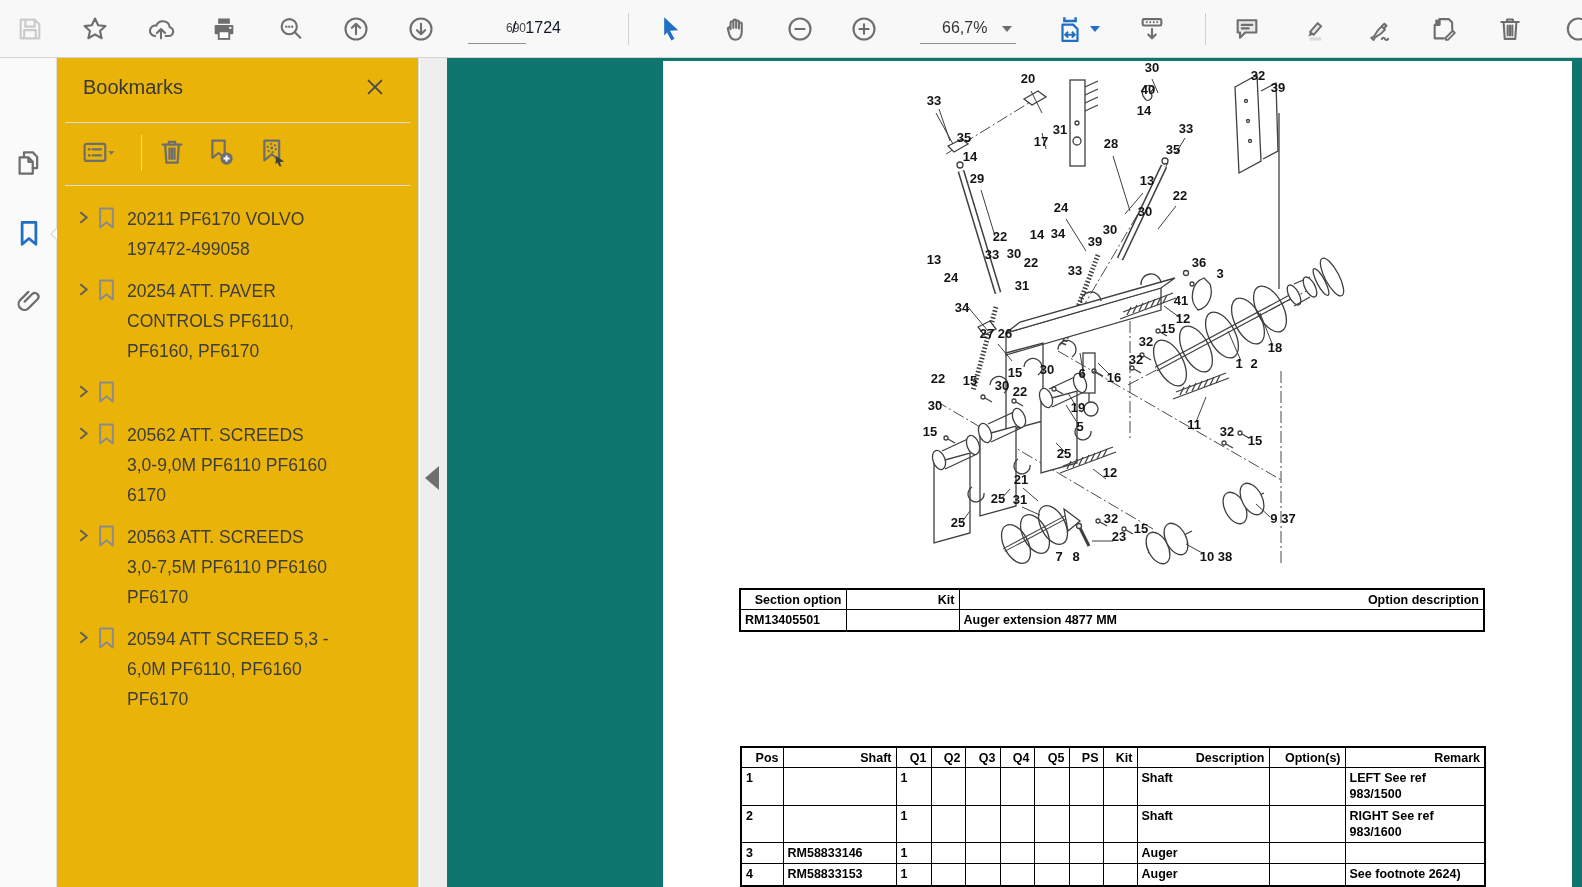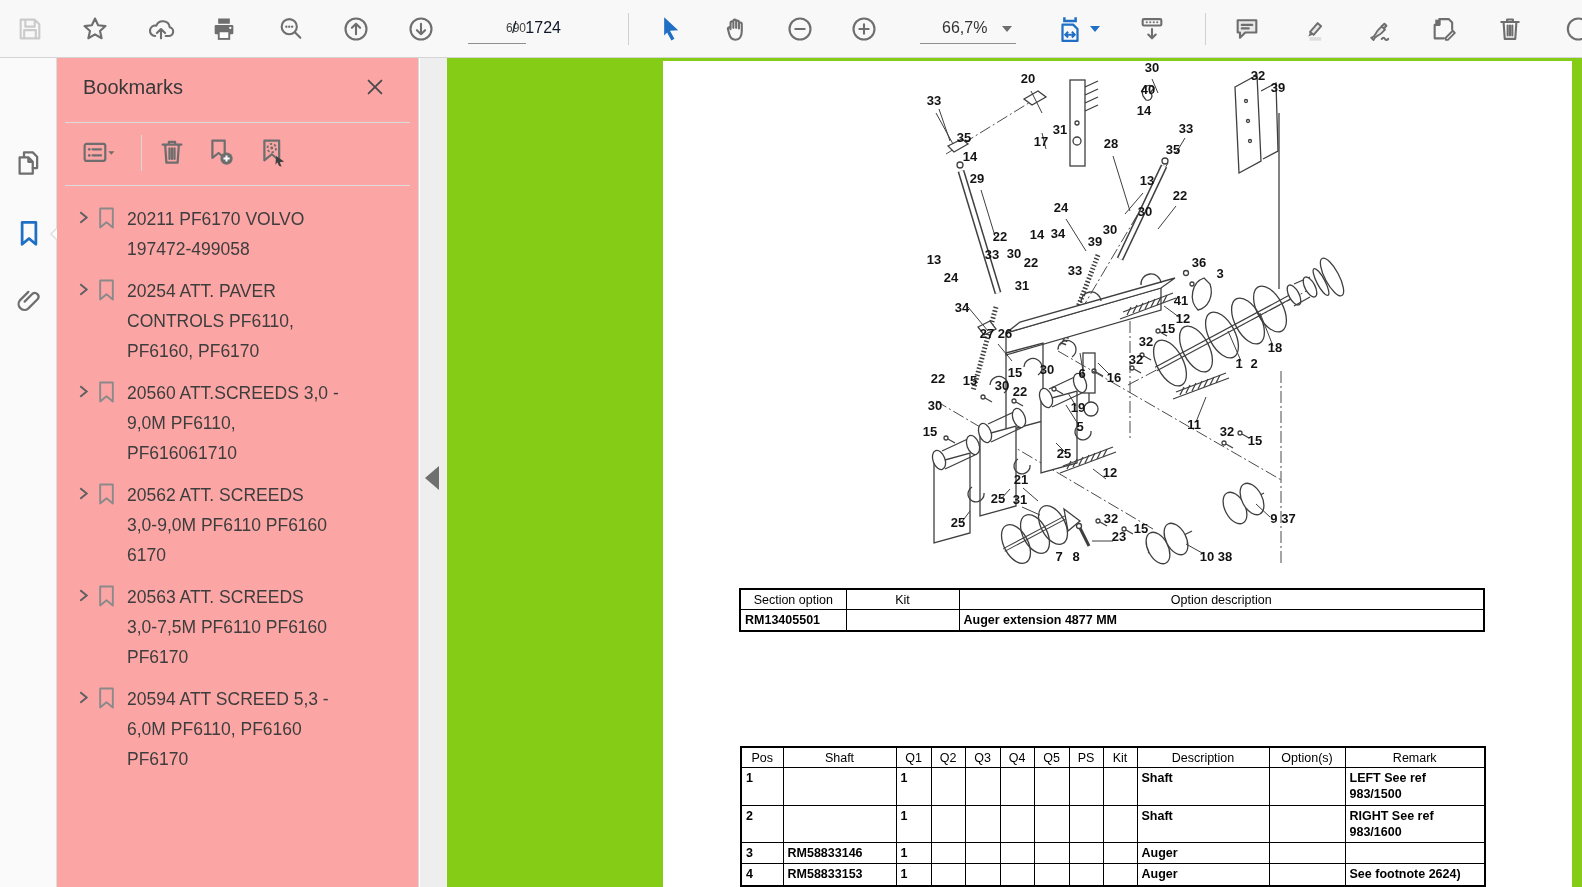--- a/index.html
+++ b/index.html
@@ -33,21 +33,21 @@
   .rail .ric { position:absolute; left:14px; width:30px; height:30px; }
   .rail-notch { position:absolute; left:50px; top:168px; width:0; height:0;
                 border-top:8px solid transparent; border-bottom:8px solid transparent;
                 border-right:8px solid #dedede; }
   .rail-notch:after { content:""; position:absolute; left:2px; top:-7px; width:0; height:0;
                 border-top:7px solid transparent; border-bottom:7px solid transparent;
                 border-right:7px solid #fff; }
 
   
   .panel { position:absolute; left:57px; top:58px; width:362px; height:829px;
-           background:#fca5a5; border-right:1px solid #d8d8d8; }
+           background:#eab308; border-right:1px solid #d8d8d8; }
   .panel-header { position:absolute; left:0; top:0; width:100%; height:64px; }
   .panel-title { position:absolute; left:26px; top:18px; font-size:20px; color:#383838; }
   .panel-close { position:absolute; right:32px; top:18px; width:22px; height:22px; }
   .panel-div1 { position:absolute; left:8px; right:8px; top:64px; height:1px; background:#dcdcdc; }
   .panel-tools { position:absolute; left:0; top:65px; width:100%; height:62px; }
   .pt-item { position:absolute; top:14px; width:32px; height:32px; }
   .pt-sep { position:absolute; left:84px; top:12px; width:1px; height:36px; background:#d8d8d8; }
   .panel-div2 { position:absolute; left:8px; right:8px; top:127px; height:1px; background:#dcdcdc; }
   .bk-list { position:absolute; left:0; top:140px; width:100%; }
   .bk-item { position:relative; display:flex; align-items:flex-start; padding:6px 8px 6px 20px; }
@@ -56,38 +56,38 @@
   .bk-label { font-size:17.5px; line-height:30px; color:#3d3d3d; white-space:pre-line; }
 
   
   .gutter { position:absolute; left:420px; top:58px; width:27px; height:829px; background:#eeeeee; }
   .gutter .handle { position:absolute; left:5px; top:408px; width:0; height:0;
       border-top:12px solid transparent; border-bottom:12px solid transparent;
       border-right:14px solid #6f6f6f; }
 
   
   .docarea { position:absolute; left:447px; top:58px; width:1135px; height:829px;
-             background:#84cc16; overflow:hidden; }
+             background:#0f766e; overflow:hidden; }
   .pdfpage { position:absolute; left:216px; top:3px; width:909px; height:900px;
              background:#ffffff; }
 
   
   .diagram { position:absolute; left:215px; top:0px; width:468px; height:515px; }
   .diagram text { font:bold 13px "Liberation Sans", sans-serif; fill:#131313; text-anchor:middle; }
   .ln { stroke:#3f3f3f; fill:none; stroke-width:1.3; }
   .wh { stroke:#3f3f3f; fill:#fff; stroke-width:1.3; }
   .dd { stroke:#4a4a4a; fill:none; stroke-width:1; stroke-dasharray:12 3 2 3; }
   .ldr { stroke:#3f3f3f; fill:none; stroke-width:1; }
 
   
   table { border-collapse:collapse; table-layout:fixed; position:absolute;
           font-size:12.5px; color:#000; background:#fff; }
   table, th, td { border:1px solid #000; }
   table { border-width:2px; }
-  th { text-align:center; font-weight:normal; padding:3px 4px 2px 4px; white-space:nowrap;
+  th { text-align:right; font-weight:bold; padding:3px 4px 2px 4px; white-space:nowrap;
        overflow:hidden; }
   td { vertical-align:top; padding:2px 4px; white-space:pre-line; overflow:hidden;
        line-height:1.3;font-weight:bold; }
   .t1 { left:76px; top:527px; width:744px; }
   .t2 { left:76px; top:607px; width:751px; }
   .t2 tbody td { height:42px; }
   .t3 { left:77px; top:685px; width:744px; }
 
   .icon-stroke { stroke:#6e6e6e; fill:none; stroke-width:1.8; stroke-linecap:round; stroke-linejoin:round; }
   .icon-fill { fill:#6e6e6e; }
@@ -324,23 +324,20 @@
 CONTROLS PF6110,
 PF6160, PF6170</span>
       </div>
       <div class="bk-item">
         <span class="bk-chev"><svg width="13" height="15" viewBox="0 0 12 14">
               <path d="M3 2l6 5-6 5" stroke="#5f5f5f" fill="none" stroke-width="1.8"></path>
             </svg></span>
         <span class="bk-glyph"><svg width="19" height="24" viewBox="0 0 18 22">
               <path d="M3 2h12v18l-6-5-6 5z" stroke="#8a8a8a" fill="none" stroke-width="1.8" stroke-linejoin="round"></path>
             </svg></span>
-        <span class="bk-label">20560 ATT.SCREEDS 3,0 -
-9,0M PF6110,
-PF616061710</span>
       </div>
       <div class="bk-item">
         <span class="bk-chev"><svg width="13" height="15" viewBox="0 0 12 14">
               <path d="M3 2l6 5-6 5" stroke="#5f5f5f" fill="none" stroke-width="1.8"></path>
             </svg></span>
         <span class="bk-glyph"><svg width="19" height="24" viewBox="0 0 18 22">
               <path d="M3 2h12v18l-6-5-6 5z" stroke="#8a8a8a" fill="none" stroke-width="1.8" stroke-linejoin="round"></path>
             </svg></span>
         <span class="bk-label">20562 ATT. SCREEDS
 3,0-9,0M PF6110 PF6160

